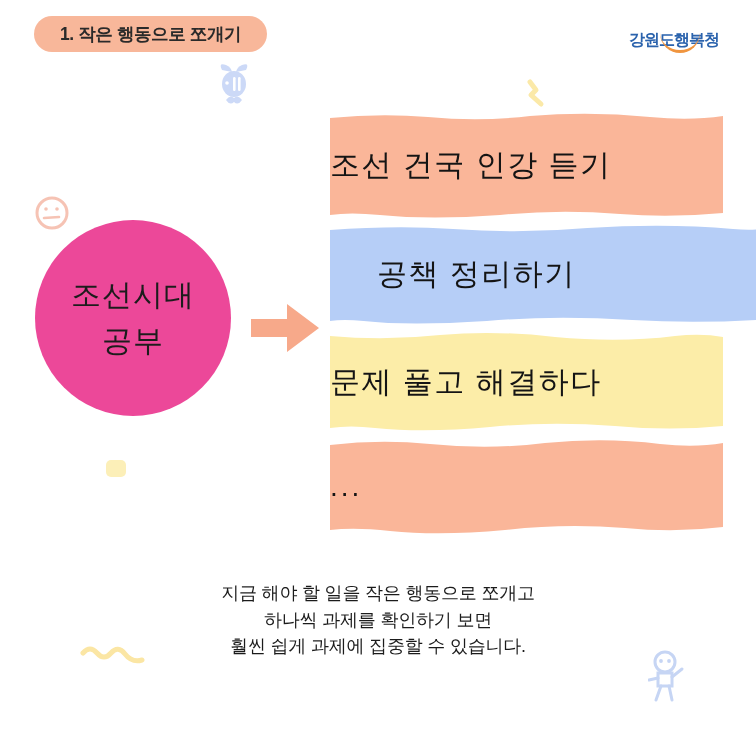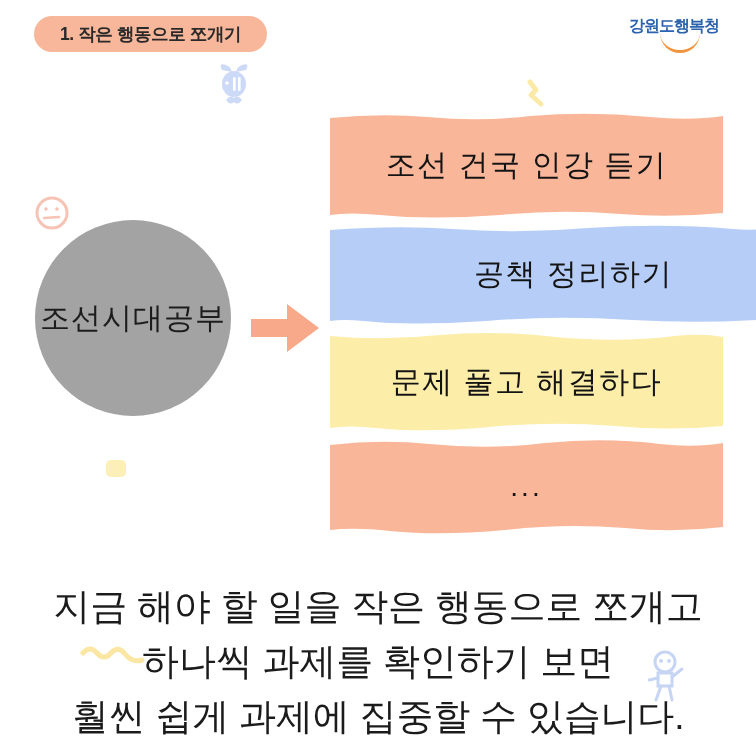--- a/index.html
+++ b/index.html
@@ -47,21 +47,21 @@
   .logo {
     position: absolute;
     right: 16px;
     top: 10px;
     width: 132px;
     height: 44px;
   }
   .logo-text {
     position: absolute;
     left: 0;
-    top: 6px;
+    top: 20px;
     width: 132px;
     text-align: center;
     font-family: "Liberation Sans", sans-serif;
     font-size: 16px;
     font-weight: 700;
     color: #2b63ad;
     letter-spacing: -1px;
     white-space: nowrap;
   }
   .logo-smile {
@@ -89,22 +89,23 @@
   .doodle-person    { left: 648px; top: 650px; width: 44px; height: 56px; }
 
   
   .circle {
     position: absolute;
     left: 35px;
     top: 220px;
     width: 196px;
     height: 196px;
     border-radius: 50%;
-    background: #a3a3a3;
+    background: #ec4899;
     display: flex;
+    flex-direction: column;
     align-items: center;
     justify-content: center;
     box-sizing: border-box;
   }
   .circle-line {
     font-family: "Liberation Sans", sans-serif;
     font-size: 30px;
     font-weight: 400;
     color: #1c1c1c;
     letter-spacing: 1px;
@@ -128,21 +129,20 @@
     top: 113px;
     width: 393px;
     height: 422px;
   }
   .step {
     position: absolute;
     left: 0;
     width: 393px;
     display: flex;
     align-items: center;
-    justify-content: center;
   }
   .step-bg {
     position: absolute;
     left: 0;
     top: 0;
     width: 100%;
     height: 100%;
   }
   .step-label {
     position: relative;
@@ -166,21 +166,21 @@
   
   .caption {
     position: absolute;
     left: 0;
     top: 580px;
     width: 756px;
     text-align: center;
   }
   .caption-line {
     font-family: "Liberation Sans", sans-serif;
-    font-size: 37px;
+    font-size: 18px;
     font-weight: 400;
     color: #1b1b1b;
     letter-spacing: -0.2px;
     line-height: 1.48;
     white-space: nowrap;
   }
 </style>
 </head>
 <body>
 

